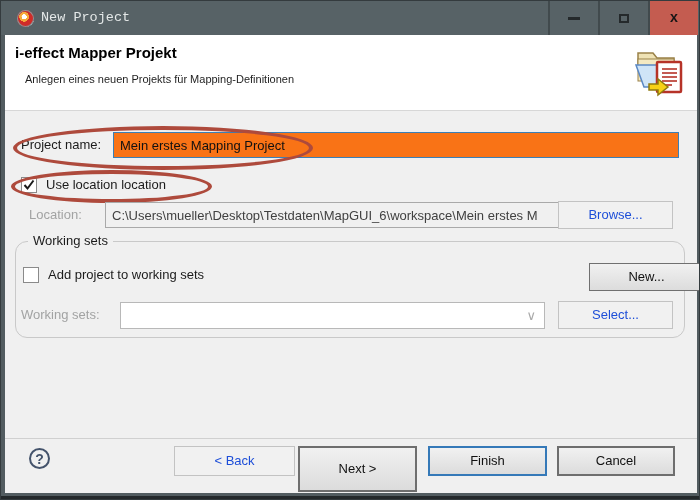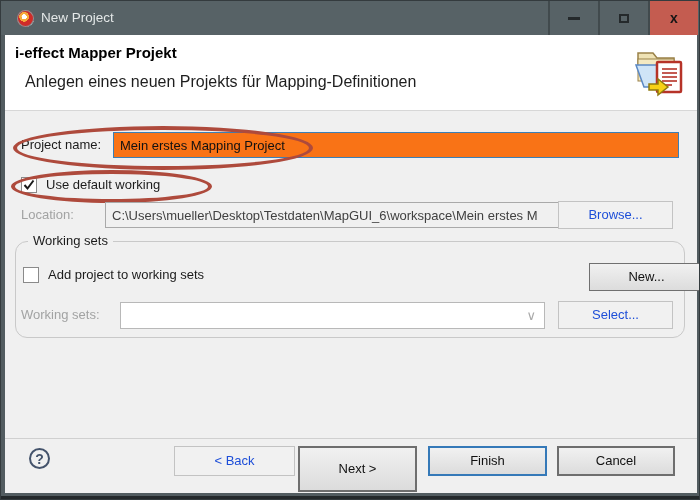--- a/index.html
+++ b/index.html
@@ -3,38 +3,38 @@
 <meta charset="utf-8">
 <style>
   * { margin:0; padding:0; box-sizing:border-box; }
   html,body { width:700px; height:500px; }
   body { font-family:"Liberation Sans", sans-serif; font-size:13px; color:#1b1b1b; }
 
   .window { position:relative; width:700px; height:500px; background:#525c60; overflow:hidden; border:1px solid #343b3e; }
   .bottom-dark { position:absolute; left:0; right:0; bottom:0; height:3px; background:#24292b; }
 
   
-  .titlebar { position:absolute; left:0; top:0; width:700px; height:34px; background:#57626 6; background:#576266; display:flex; align-items:center; }
+  .titlebar { position:absolute; left:0; top:0; width:700px; height:34px; background:#57626 6; background:#576266; display:flex; align-items:center;font-family:Liberation Mono, monospace; }
   .app-icon { position:absolute; left:16px; top:9px; width:17px; height:17px; border-radius:50%;
               background:radial-gradient(circle at 42% 40%, #ffffff 0 18%, #f6a93b 19% 34%, #cf2b28 35% 72%, #f4f4f4 73%);
               box-shadow:0 0 0 1px #8b9397 inset; }
   .titlebar-text { position:absolute; left:40px; top:0; height:34px; line-height:34px; color:#e4e8e8; font-size:13.5px; }
   .win-controls { position:absolute; right:3px; top:0; height:34px; display:flex; }
   .win-btn { width:50px; height:34px; display:flex; align-items:center; justify-content:center; border-left:2px solid #414a4d; cursor:default; }
   .win-btn.close { background:#c45c50; }
   .glyph-min { width:12px; height:0; border-bottom:3px solid #24292b; }
   .glyph-max { width:10px; height:9px; border:2px solid #24292b; }
   .glyph-close { font-weight:bold; font-size:14px; color:#151515; line-height:1; }
 
   
   .inner { position:absolute; left:4px; top:34px; width:692px; height:458px; background:#f0f0f0; }
 
   .header { position:absolute; left:0; top:0; width:692px; height:76px; background:#ffffff; border-bottom:1px solid #d7d7d7; }
   .header-title { position:absolute; left:10px; top:9px; font-weight:bold; font-size:15px; color:#000; }
-  .header-sub { position:absolute; left:20px; top:38px; font-size:16px; color:#1e1e1e; }
+  .header-sub { position:absolute; left:20px; top:38px; font-size:11px; color:#1e1e1e; }
   .wizard-icon { position:absolute; right:8px; top:10px; }
 
   .label { color:#1b1b1b; }
   .label.disabled { color:#a2a3a3; }
 
   .txt-input { position:absolute; height:26px; background:#f97316; border:1px solid #3c7fb5; font-family:"Liberation Sans",sans-serif; font-size:13px; padding:0 6px; color:#111; outline:none; }
   .txt-input.disabled { background:#f0f0f0; border:1px solid #a9a9a9; color:#414141;margin-left:16px; }
 
   .row-label { position:absolute; line-height:26px; }
 
@@ -108,24 +108,24 @@
 
     <div class="row-label label" style="left:16px; top:97px;">Project name:</div>
     <input class="txt-input" style="left: 108px; top: 97px; width: 566px;" type="text" value="Mein erstes Mapping Project">
     <div class="annot" style="left:8px; top:91px; width:300px; height:44px;"></div>
 
     <div class="checkbox" style="left:16px; top:142px;">
       <svg width="12" height="12" viewBox="0 0 12 12">
         <polyline points="1.5,6 4.5,9.5 10.5,1.5" fill="none" stroke="#1a1a1a" stroke-width="2"></polyline>
       </svg>
     </div>
-    <div class="cb-label label" style="left:41px; top:141px;">Use default working</div>
+    <div class="cb-label label" style="left:41px; top:141px;">Use location location</div>
     <div class="annot" style="left:6px; top:135px; width:201px; height:33px;"></div>
 
-    <div class="row-label label disabled" style="left:16px; top:167px;">Location:</div>
+    <div class="row-label label disabled" style="left:24px; top:167px;">Location:</div>
     <input class="txt-input disabled" style="left: 84px; top: 167px; width: 463px;" type="text" disabled="" value="C:\Users\mueller\Desktop\Testdaten\MapGUI_6\workspace\Mein erstes M">
     <button class="btn disabled" style="left:553px; top:166px;" disabled="">Browse...</button>
 
     <div class="group">
       <div class="group-legend">Working sets</div>
     </div>
     <div class="checkbox" style="left:18px; top:232px;"></div>
     <div class="cb-label label" style="left:43px; top:231px;">Add project to working sets</div>
     <button class="btn" style="left:553px; top:228px;margin-left:31px;">New...</button>
 

